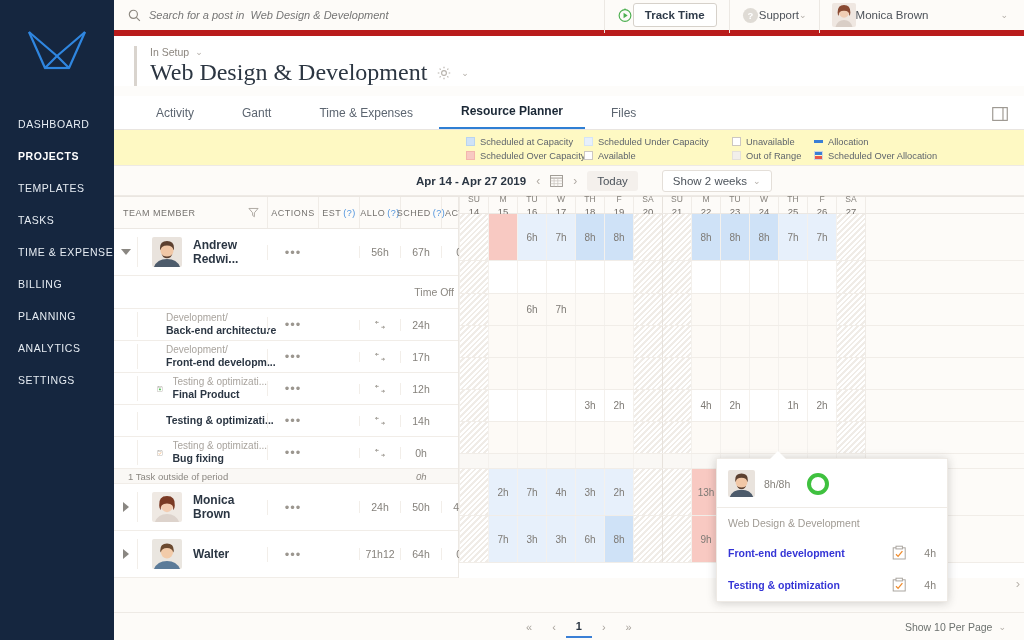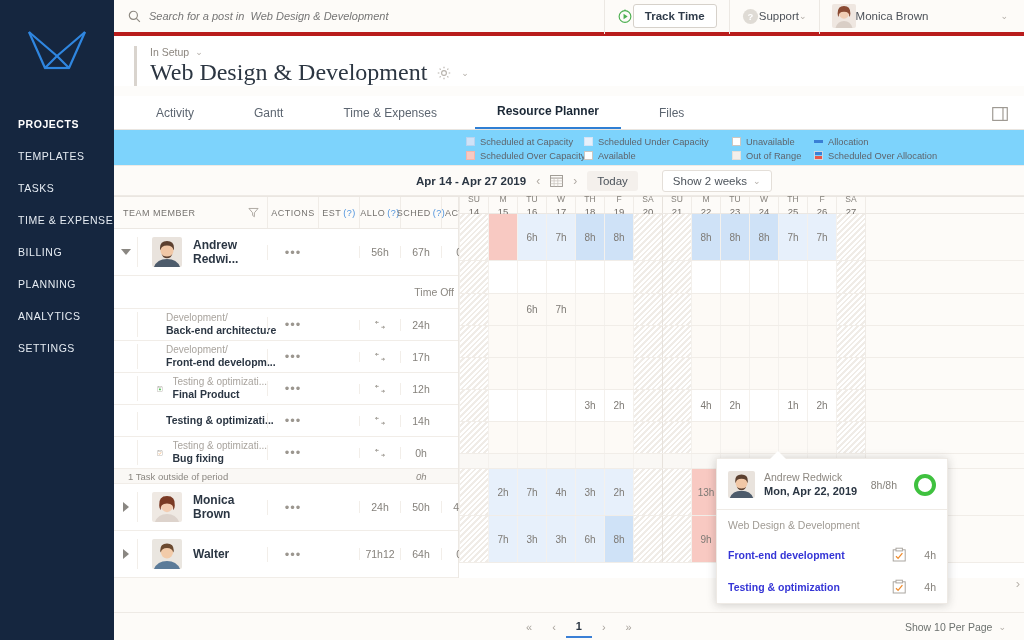--- a/index.html
+++ b/index.html
@@ -21,21 +21,21 @@
     color: #e6ecf3; font-size: 10.5px; letter-spacing: .55px;
     padding: 10px 0 10px 18px; cursor: pointer; white-space: nowrap;
   }
   .nav-item.active { color:#ffffff; font-weight: bold; }
 
   
   .main { flex: 1 1 auto; height: 640px; display: flex; flex-direction: column; background:#fdfcfa; position:relative; }
 
   
   .topbar {
-    height: 36px; background:#fdfbf8; border-bottom: 4px solid #b91c1c;
+    height: 36px; background:#fdfbf8; border-bottom: 6px solid #b91c1c;
     display:flex; align-items:center; flex: 0 0 36px;
   }
   .search-wrap { display:flex; align-items:center; gap:8px; padding-left:14px; flex:1 1 auto; }
   .search-input {
     border:0; background:transparent; outline:none; font-size:11px; color:#9a948d;
     font-style: italic; width: 420px; font-family:"Liberation Sans", sans-serif;
   }
   .topbar-sep { width:1px; height:36px; background:#ece8e3; }
   .tb-cell { display:flex; align-items:center; padding: 0 12px; height:44px; }
   .track-btn {
@@ -48,29 +48,29 @@
   .avatar-sm { width:24px; height:24px; border-radius:2px; overflow:hidden; flex:0 0 24px; }
 
   
   .page-head { padding: 10px 0 0 20px; background:#fff; flex: 0 0 auto; }
   .ph-inner { border-left: 3px solid #d9d4ce; padding-left: 13px; }
   .status-line { font-size: 10.5px; color:#8c867f; display:flex; align-items:center; gap:6px; }
   .title-row { display:flex; align-items:center; gap:9px; margin-top: 1px; }
   .proj-title { font-family:"Liberation Serif", serif; font-size:24px; color:#2c3642; font-weight:normal; }
 
   
-  .tabs { display:flex; align-items:flex-end; gap:16px; background:#fff; padding-left:20px; margin-top:10px; border-bottom:1px solid #e9e5e0; flex:0 0 auto;}
+  .tabs { display:flex; align-items:flex-end; gap:4px; background:#fff; padding-left:20px; margin-top:10px; border-bottom:1px solid #e9e5e0; flex:0 0 auto;}
   .tab { font-size:12px; color:#5c6570; padding: 8px 22px 9px 22px; cursor:pointer; white-space:nowrap; }
   .tab.active { color:#1b2836; font-weight:bold; border-bottom:2px solid #2f7fd4; }
   .tabs-spacer { flex:1 1 auto; }
   .panel-icon { padding: 6px 16px 8px 0; }
 
   
   .legend {
-    background:#7dd3fc; border-bottom:1px solid #eeeae5;
+    background:#fef9c3; border-bottom:1px solid #eeeae5;
     padding: 6px 0 6px 352px; flex:0 0 auto; height: 36px;
   }
   .legend-grid { display:grid; grid-template-columns: 118px 148px 82px auto; grid-auto-rows: 11px; gap:3px 0; }
   .lg { display:flex; align-items:center; gap:5px; font-size:9.3px; color:#5e646c; white-space:nowrap; }
   .sw { width:9px; height:9px; flex:0 0 9px; border:1px solid #cfd6df; }
   .sw.cap { background:#cfe2f7; border-color:#b9d4ef; }
   .sw.over { background:#f8c9c2; border-color:#f3b6ad; }
   .sw.under { background:#e7f0fb; border-color:#d5e4f5; }
   .sw.avail { background:#ffffff; border-color:#ccc7c1; }
   .sw.unavail { background:#ffffff; border-color:#ccc7c1; }
@@ -204,20 +204,21 @@
     <div class="logo-wrap">
       <svg width="64" height="52" viewBox="0 0 64 52">
         <g fill="none" stroke="#2f86e0" stroke-width="2.2" stroke-linejoin="round">
           <path d="M4 8 L32 32 L60 8"></path>
           <path d="M4 8 L20 44 L32 32 L44 44 L60 8"></path>
           <path d="M20 44 L44 44"></path>
         </g>
       </svg>
     </div>
     <div class="nav">
+      <div class="nav-item"><span>DASHBOARD</span></div>
       <div class="nav-item active"><span>PROJECTS</span></div>
       <div class="nav-item"><span>TEMPLATES</span></div>
       <div class="nav-item"><span>TASKS</span></div>
       <div class="nav-item"><span>TIME &amp; EXPENSE</span></div>
       <div class="nav-item"><span>BILLING</span></div>
       <div class="nav-item"><span>PLANNING</span></div>
       <div class="nav-item"><span>ANALYTICS</span></div>
       <div class="nav-item"><span>SETTINGS</span></div>
     </div>
   </div>
@@ -842,24 +843,20 @@
         <div class="pop-head">
           <div class="pop-av">
             <svg width="27" height="27" viewBox="0 0 30 30">
               <rect width="30" height="30" fill="#e9e3dd"></rect>
               <path d="M2 30 q3-8 13-8 t13 8 Z" fill="#4d5b6b"></path>
               <ellipse cx="15" cy="13" rx="6.6" ry="7.4" fill="#f1c7a6"></ellipse>
               <path d="M8 11 q0-7 7-7 t7 7 q0 1.4-.6 2.2 q-.6-4.6-6.4-4.6 q-5.8 0-6.4 4.6 q-.6-.8-.6-2.2z" fill="#5c4030"></path>
               <path d="M9.6 16.6 q1 4.6 5.4 4.6 t5.4-4.6 q-.4 2.6-5.4 2.8 q-5-.2-5.4-2.8z" fill="#5c4030"></path>
             </svg>
           </div>
-          <div class="pop-names">
-            <div class="pop-person">Andrew Redwick</div>
-            <div class="pop-date">Mon, Apr 22, 2019</div>
-          </div>
           <div class="pop-hours">8h/8h</div>
           <div class="ring"></div>
         </div>
         <div class="pop-proj">Web Design &amp; Development</div>
         <div class="pop-item">
           <span class="pop-item-name">Front-end development</span>
           <svg width="16" height="16" viewBox="0 0 20 20">
             <rect x="1.5" y="3.5" width="15" height="14" fill="none" stroke="#a8a39d" stroke-width="1.2"></rect>
             <rect x="5" y="1.5" width="8" height="3.4" fill="#ffffff" stroke="#a8a39d" stroke-width="1.2"></rect>
             <path d="M5 11.6 L7.6 14.2 L13 7.6" fill="none" stroke="#ef8b2c" stroke-width="1.6"></path>

